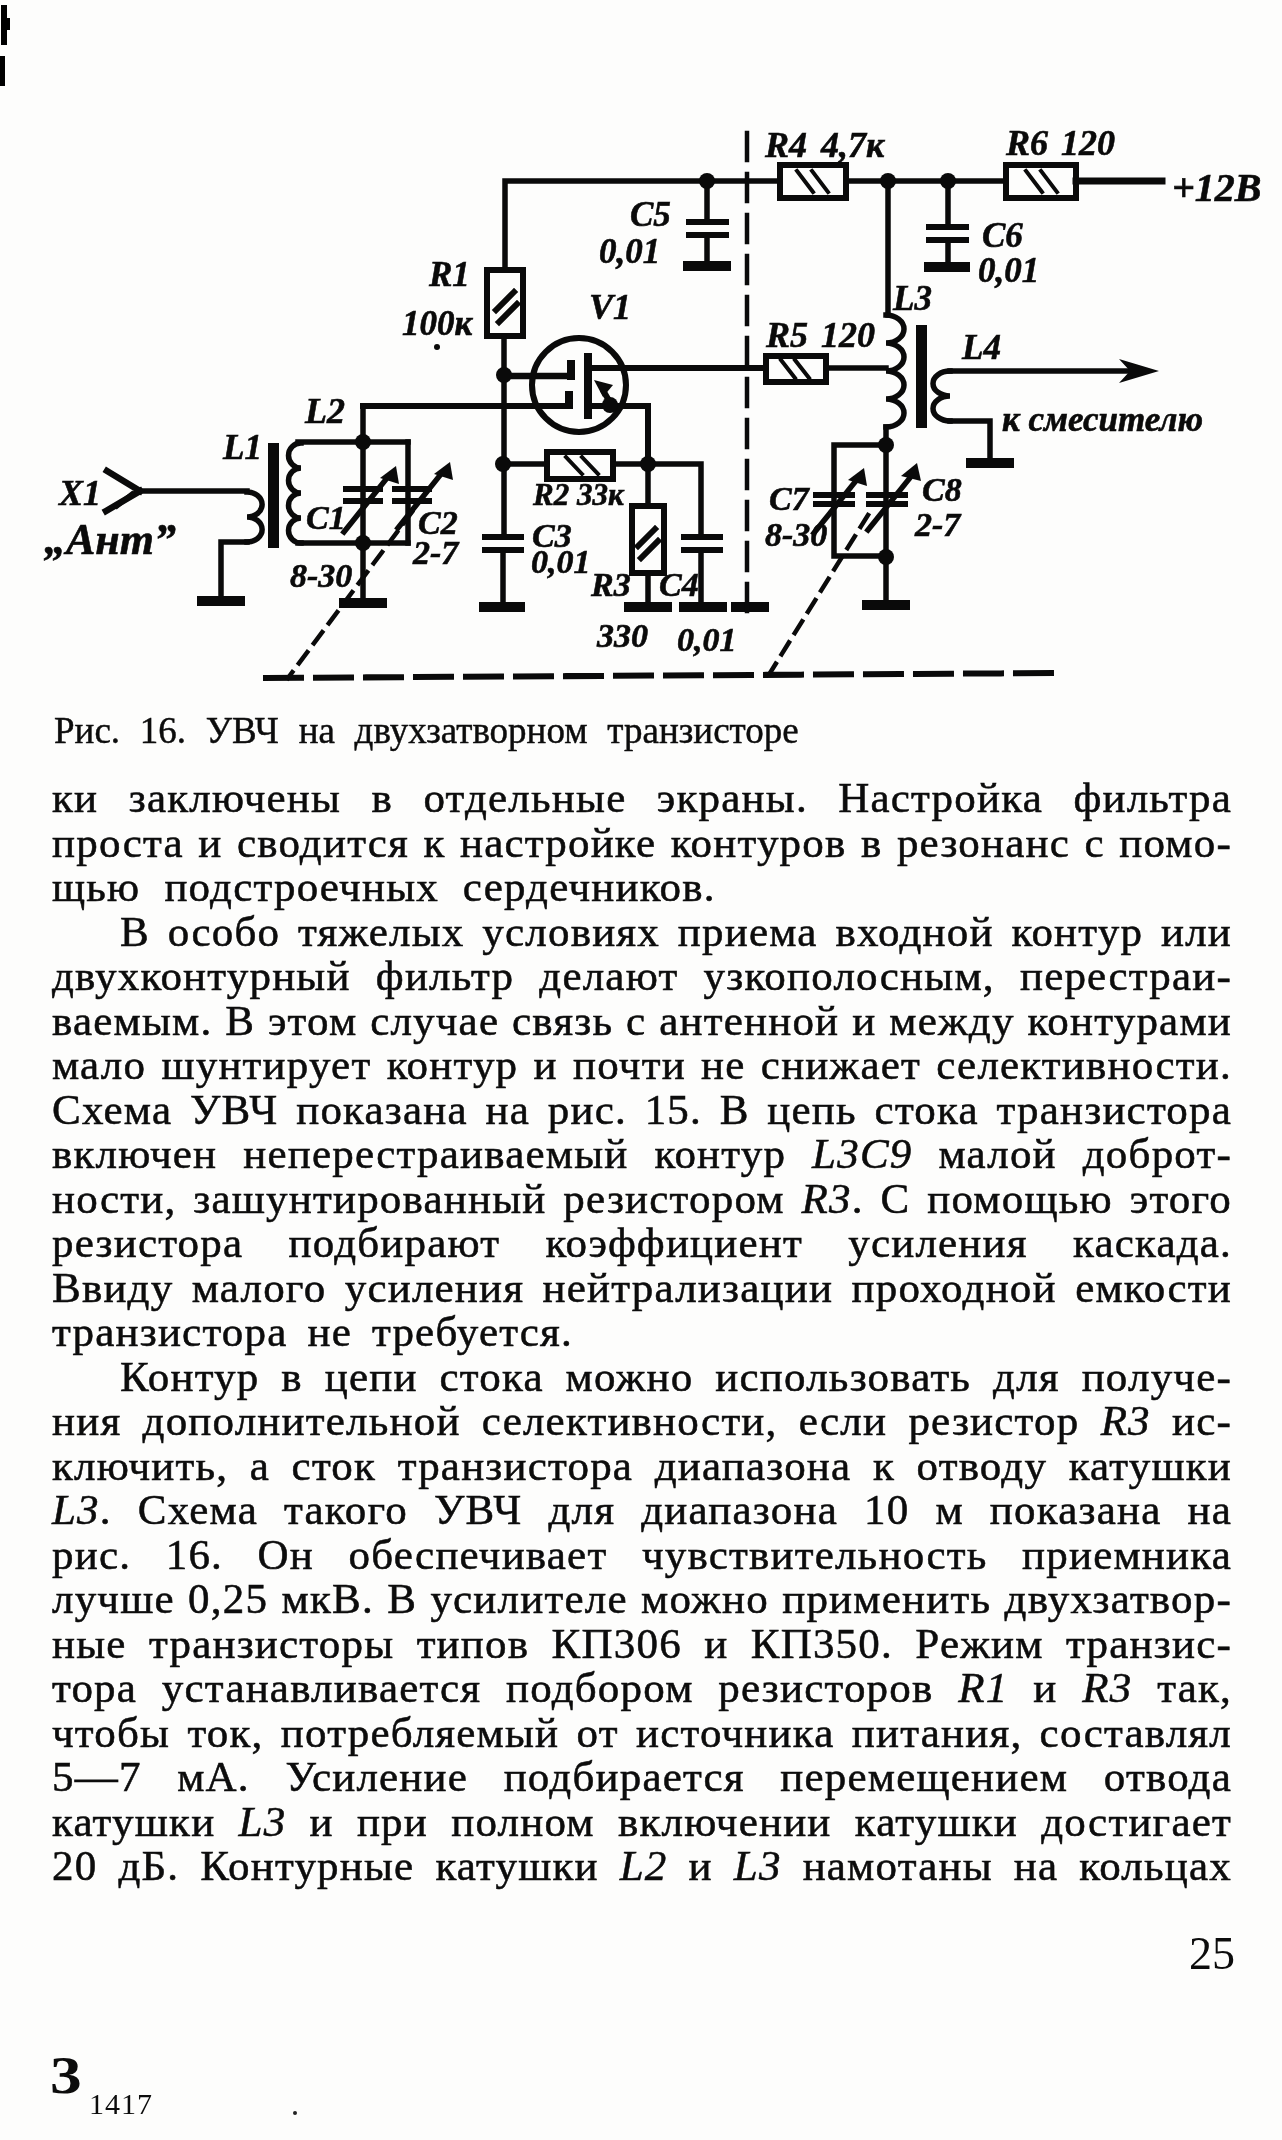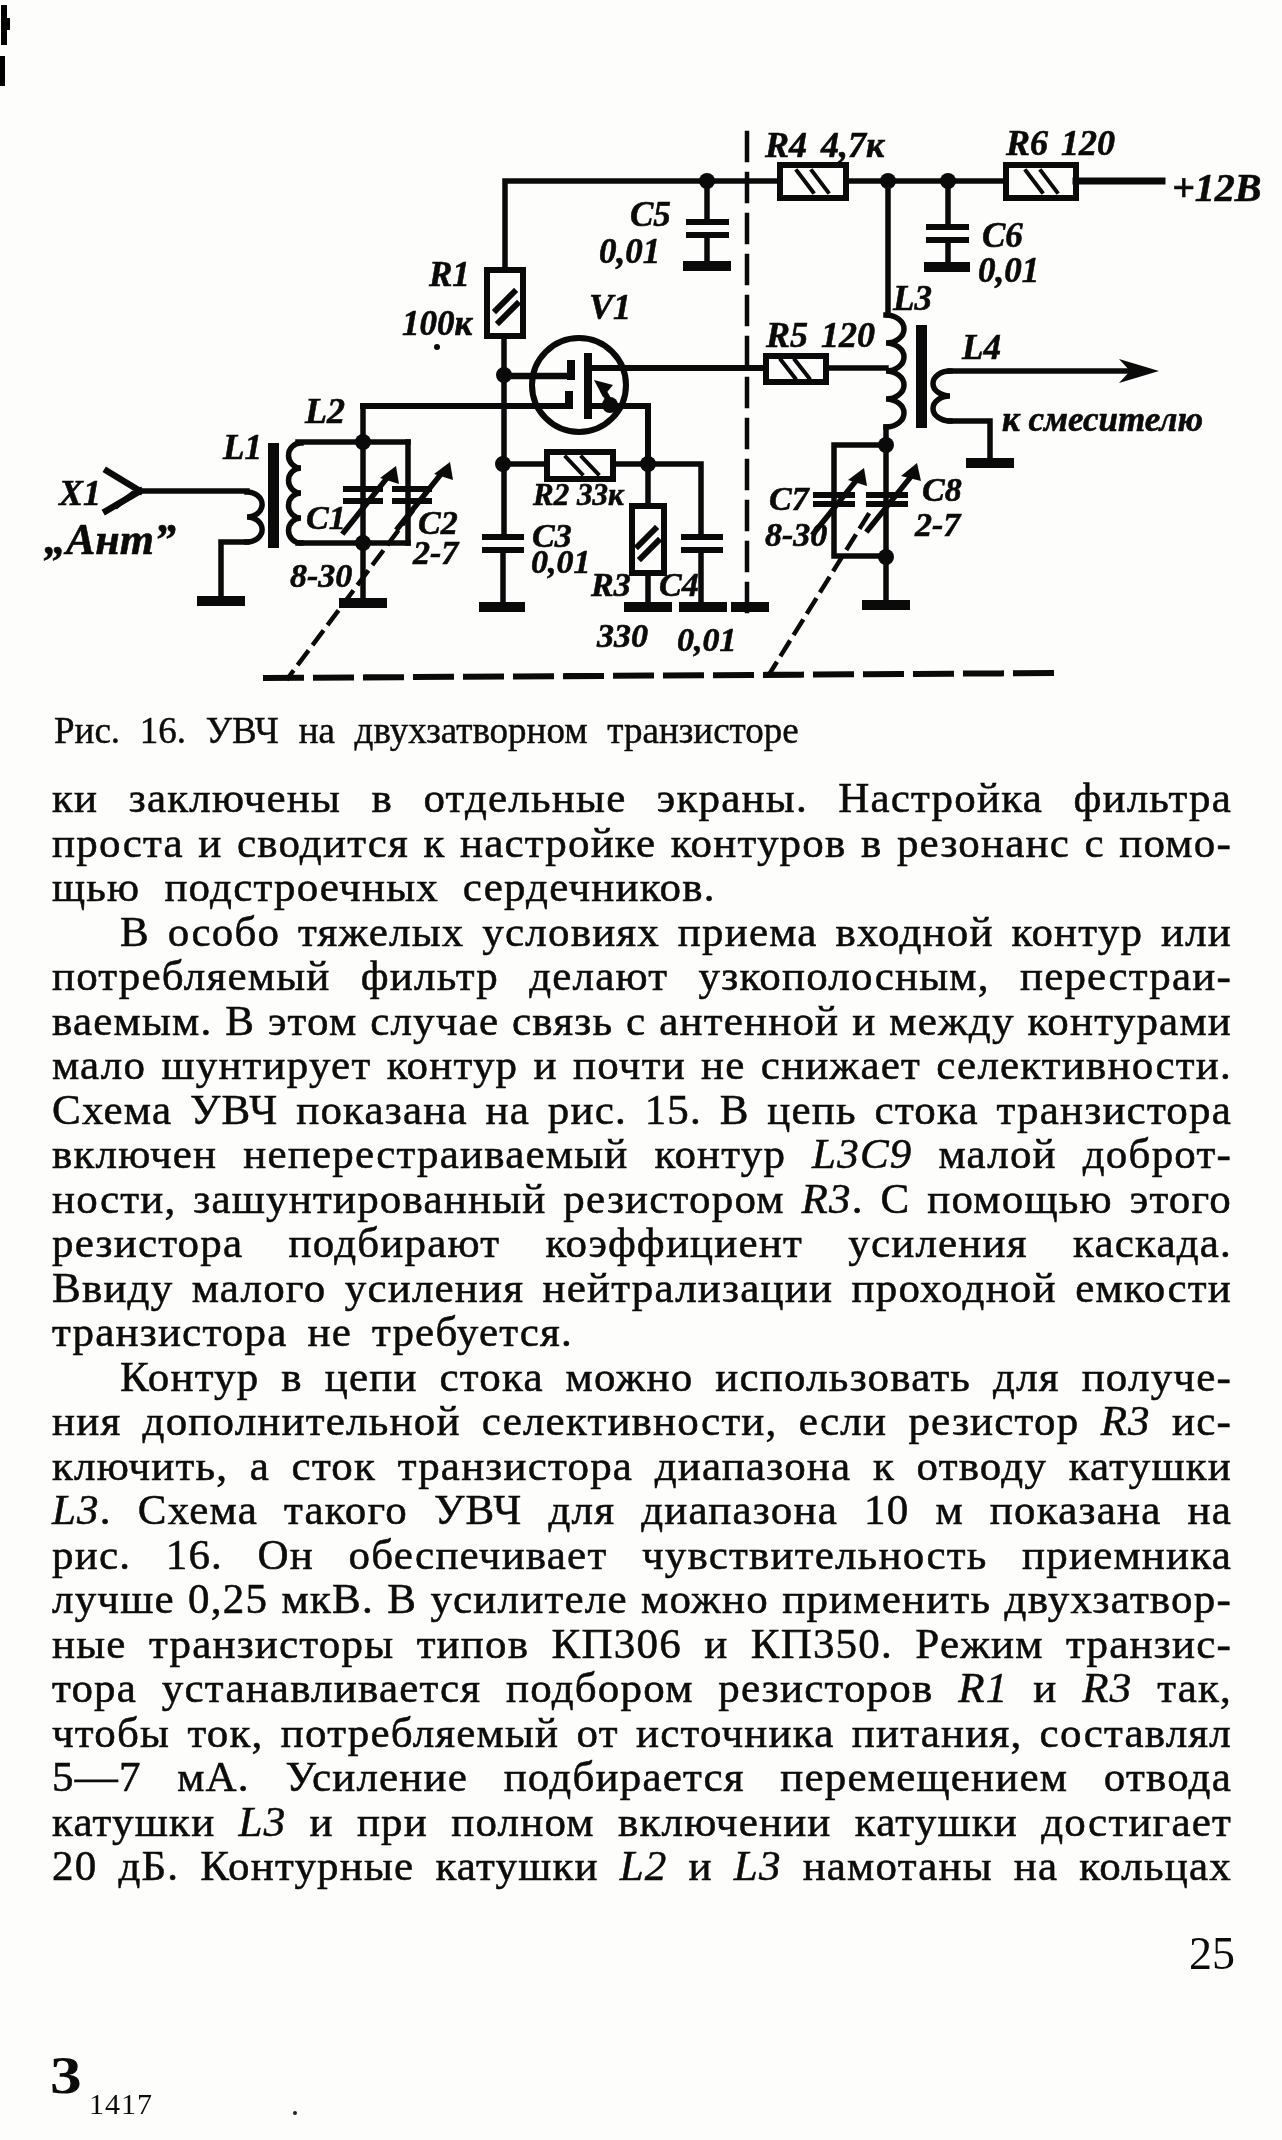--- a/index.html
+++ b/index.html
@@ -192,21 +192,21 @@
 <text x="922" y="501" font-size="34">C8</text>
 <text x="915" y="536" font-size="34">2-7</text>
 </g>
 </svg>
 <div id="cap">Рис.&nbsp;16.&nbsp;УВЧ на двухзатворном транзисторе</div>
 <div id="body">
 <div class="l">ки заключены в отдельные экраны. Настройка фильтра</div>
 <div class="l">проста и сводится к настройке контуров в резонанс с помо-</div>
 <div class="l nj" style="word-spacing:12px;">щью подстроечных сердечников.</div>
 <div class="l ind">В особо тяжелых условиях приема входной контур или</div>
-<div class="l">потребляемый фильтр делают узкополосным, перестраи-</div>
+<div class="l">двухконтурный фильтр делают узкополосным, перестраи-</div>
 <div class="l">ваемым. В этом случае связь с антенной и между контурами</div>
 <div class="l">мало шунтирует контур и почти не снижает селективности.</div>
 <div class="l">Схема УВЧ показана на рис. 15. В цепь стока транзистора</div>
 <div class="l">включен неперестраиваемый контур <i>L3C9</i> малой доброт-</div>
 <div class="l">ности, зашунтированный резистором <i>R3</i>. С помощью этого</div>
 <div class="l">резистора подбирают коэффициент усиления каскада.</div>
 <div class="l">Ввиду малого усиления нейтрализации проходной емкости</div>
 <div class="l nj" style="word-spacing:8px;">транзистора не требуется.</div>
 <div class="l ind">Контур в цепи стока можно использовать для получе-</div>
 <div class="l">ния дополнительной селективности, если резистор <i>R3</i> ис-</div>

